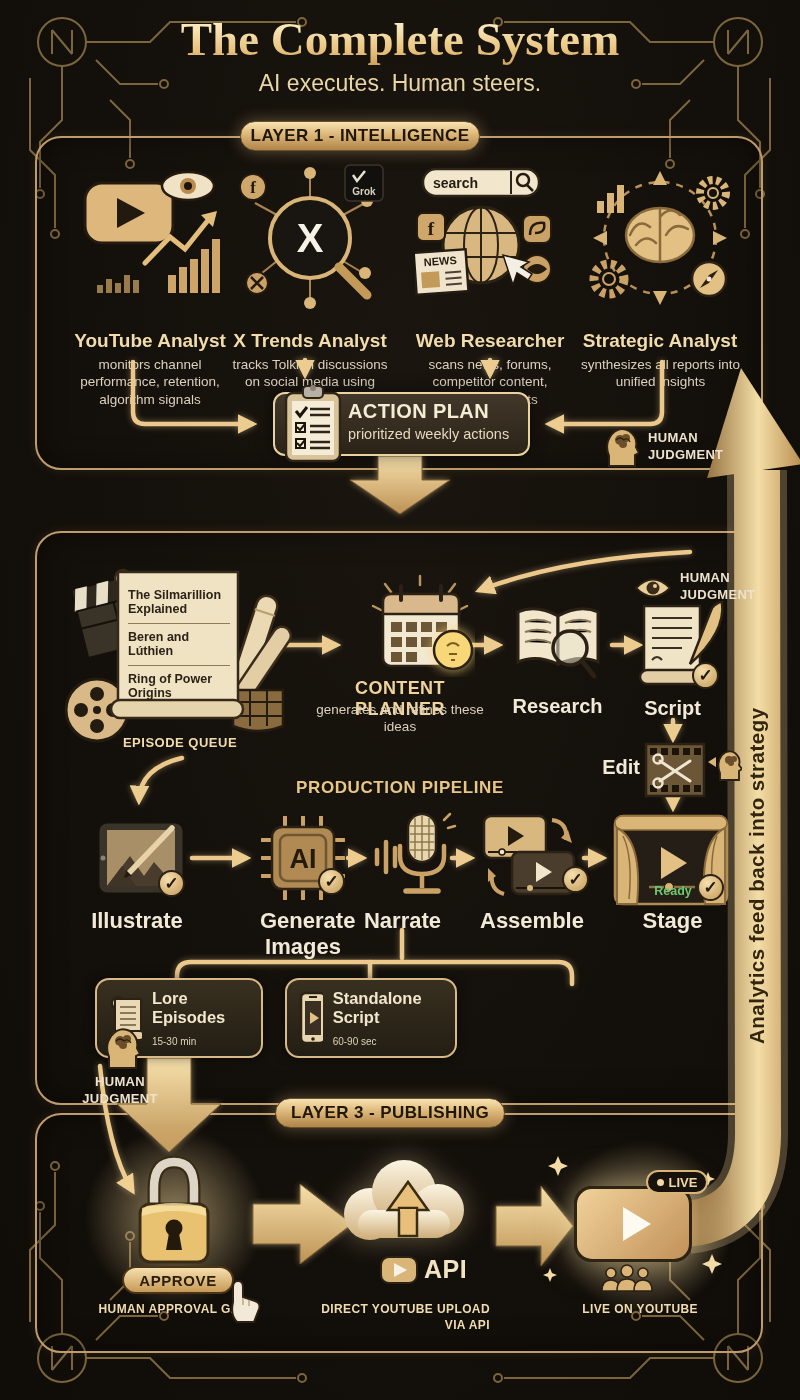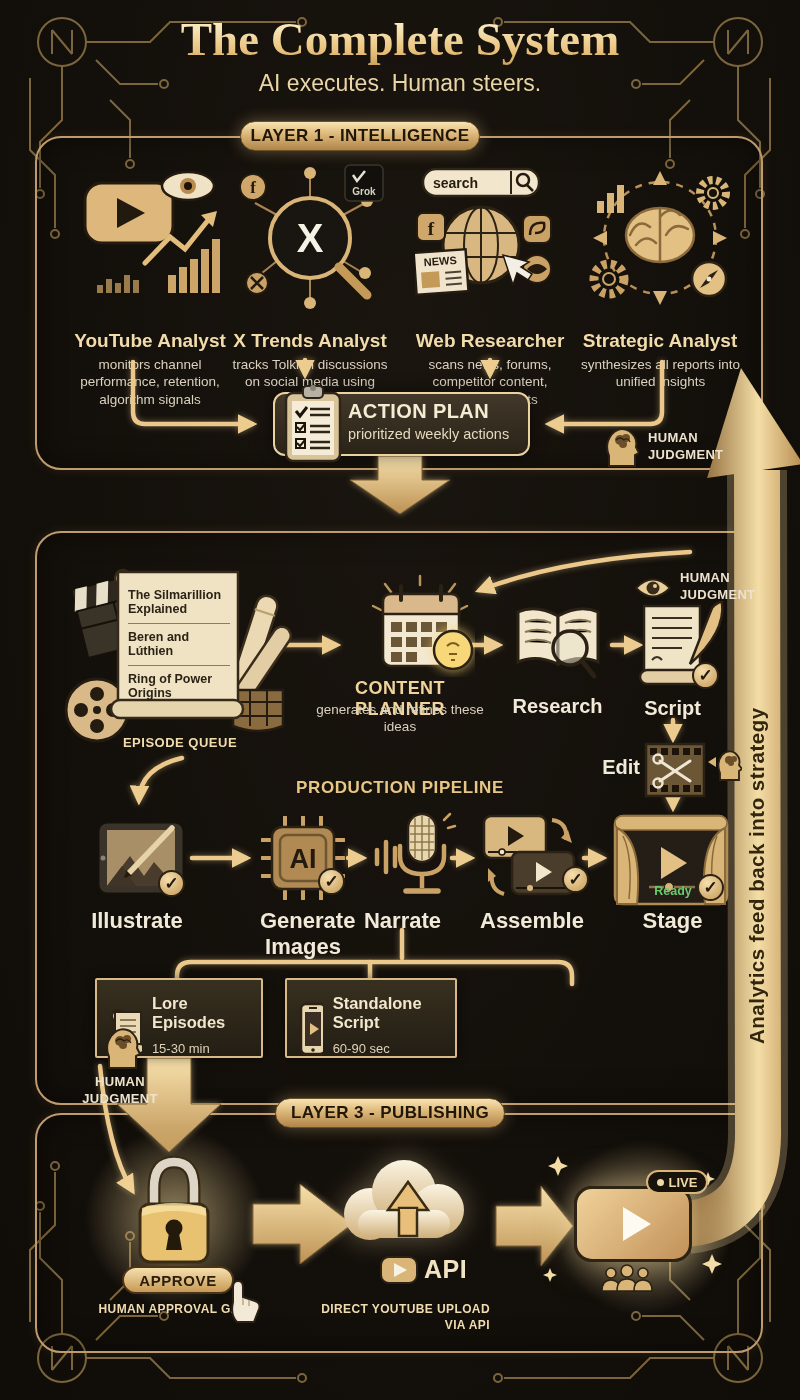--- a/index.html
+++ b/index.html
@@ -19,25 +19,25 @@
   letter-spacing:.4px;box-shadow:0 0 16px rgba(240,210,150,.35)}
 .name{font-size:19px;font-weight:700;color:#f3dcab}
 .desc{font-size:13.5px;line-height:1.28;color:#dbd1bf}
 .hj{font-size:13px;font-weight:800;color:#ece2cd;line-height:1.3;letter-spacing:.3px}
 .steplabel{font-size:20px;font-weight:700;color:#f2ead8}
 .pipelabel{font-size:22px;font-weight:700;color:#f2ead8;line-height:1.2}
 .check{position:absolute;width:27px;height:27px;border-radius:50%;z-index:12;
   background:radial-gradient(circle at 35% 30%,#f6dfae,#c49a58);border:2px solid #2b2114;
   color:#241a0e;font-weight:900;font-size:17px;display:flex;align-items:center;justify-content:center}
 .fatlabel{font-weight:800;font-size:12px;color:#f0dcae;text-align:right;line-height:1.3;letter-spacing:.4px}
-.card{position:absolute;height:80px;z-index:10;border:2.5px solid #d9b987;border-radius:2px;
-  background:linear-gradient(180deg,#38301f,#231e14);display:flex;align-items:flex-end;gap:10px;
+.card{position:absolute;height:80px;z-index:10;border:2.5px solid #d9b987;border-radius:14px;
+  background:linear-gradient(180deg,#38301f,#231e14);display:flex;align-items:center;gap:10px;
   padding:0 10px;box-shadow:0 0 12px rgba(0,0,0,.45)}
 .card .ct{font-size:16.5px;font-weight:800;color:#f2e6cc;line-height:1.15}
-.card .cd{font-size:13px;color:#ded2b8;margin-top:9px}
+.card .cd{font-size:10px;color:#ded2b8;margin-top:9px}
 .apbox{position:absolute;left:273px;top:392px;width:257px;height:64px;z-index:9;
   border:2.5px solid #ecd2a0;border-radius:12px;background:linear-gradient(180deg,#42382a,#2a2317);
   box-shadow:0 0 16px rgba(0,0,0,.5)}
 .glow{position:absolute;border-radius:50%;z-index:8;pointer-events:none}
 .z10{z-index:10}.z11{z-index:11}
 .livepill{position:absolute;z-index:12;display:flex;align-items:center;gap:5px;justify-content:center;
   background:#17120b;border:2px solid #d9b577;border-radius:13px;color:#f0d9a4;font-weight:800;font-size:13px}
 .livedot{width:7px;height:7px;border-radius:50%;background:#f0d9a4}
 .approve{position:absolute;z-index:12;display:flex;align-items:center;justify-content:center;
   background:linear-gradient(180deg,#f6dfae,#c79a55);border:2.5px solid #4a3417;border-radius:15px;
@@ -635,14 +635,15 @@
     </g>
   </svg>
   <svg class="lay z11" width="200" height="160" style="left:540px;top:1150px">
     <g fill="#f2dca6">
       <polygon points="18,6 21,13 28,16 21,19 18,26 15,19 8,16 15,13"></polygon>
       <polygon points="168,22 170,27 175,29 170,31 168,36 166,31 161,29 166,27"></polygon>
       <polygon points="10,118 12,123 17,125 12,127 10,132 8,127 3,125 8,123"></polygon>
       <polygon points="172,104 175,111 182,114 175,117 172,124 169,117 162,114 169,111"></polygon>
     </g>
   </svg>
+  <div class="tx fatlabel" style="left:558px;top:1302px;width:140px;z-index:10">LIVE ON YOUTUBE</div>
 
 </div>
 
 </body></html>

